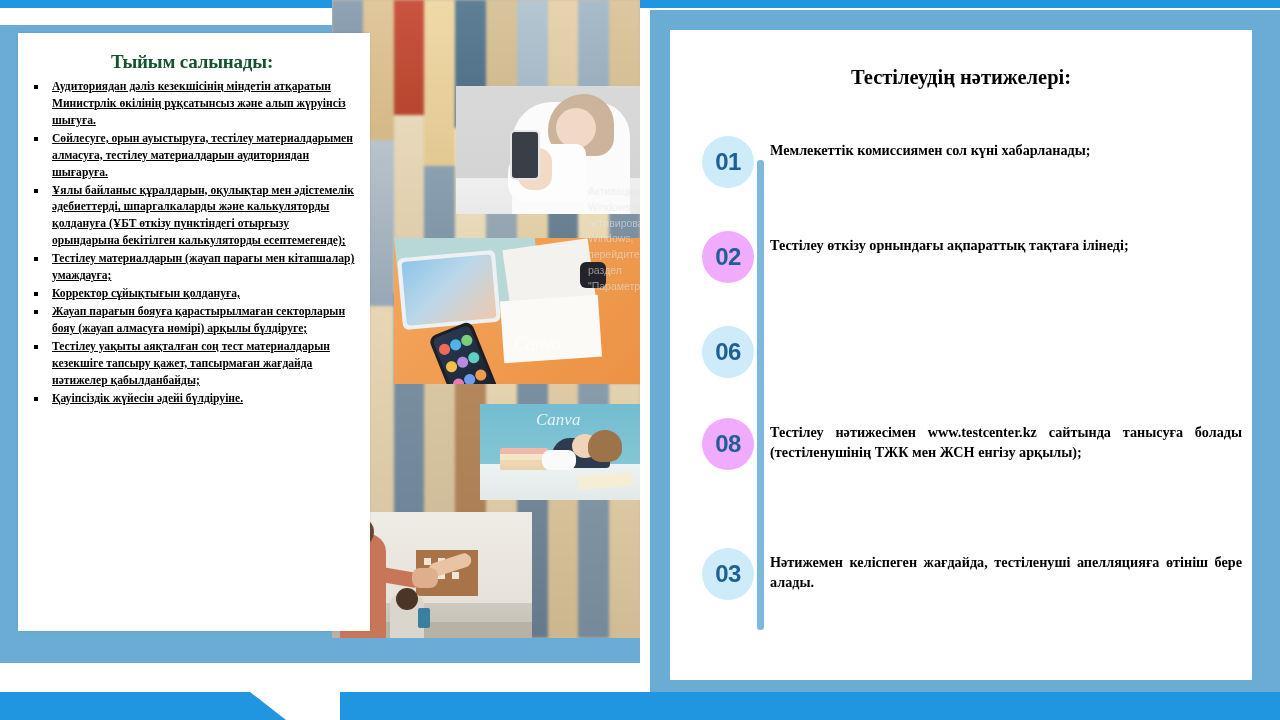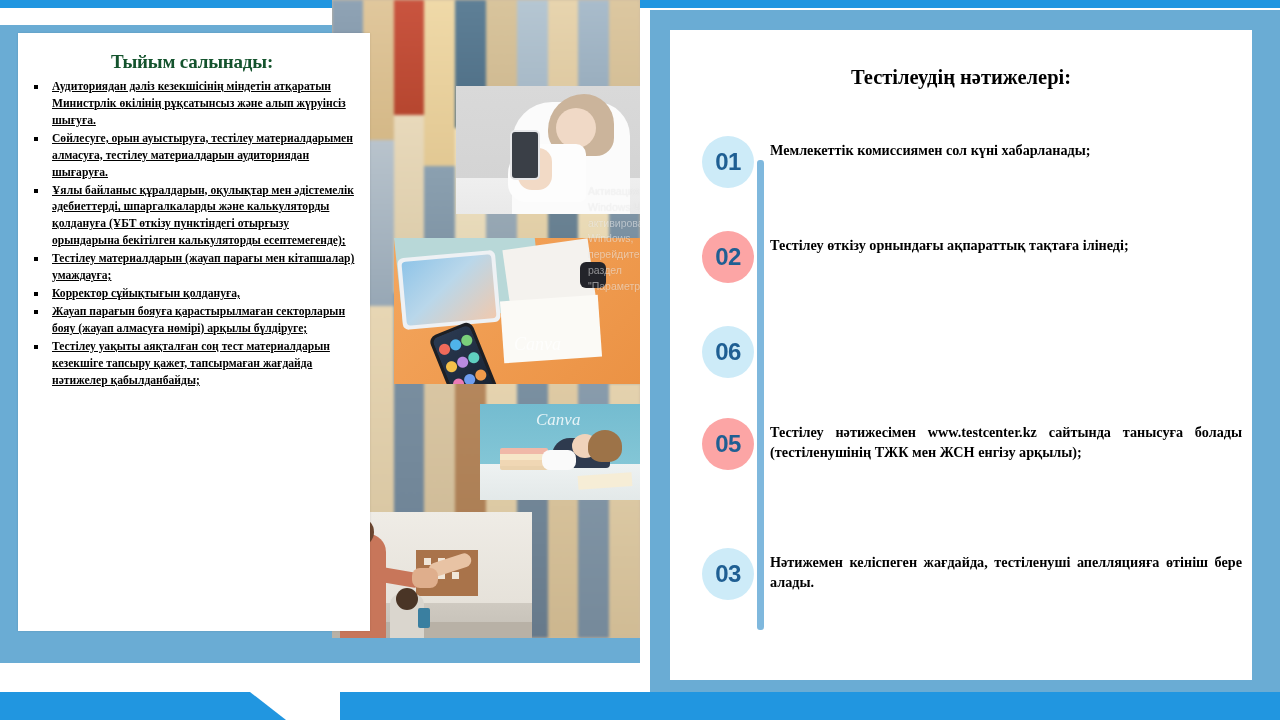--- a/index.html
+++ b/index.html
@@ -176,21 +176,21 @@
     position:absolute;left:0;display:flex;align-items:flex-start;width:540px;
   }
   .circle{
     width:52px;height:52px;border-radius:50%;
     display:flex;align-items:center;justify-content:center;
     font-family:"Liberation Sans",sans-serif;
     font-size:24px;font-weight:bold;color:#1f5f93;
     flex:0 0 52px;position:relative;z-index:2;letter-spacing:-.5px;
   }
   .circle.light{background:#cdebf8;}
-  .circle.dark{background:#fca5a5;}
+  .circle.dark{background:#f0abfc;}
   .step-text{
     margin-left:16px;
     font-size:14.2px;font-weight:bold;color:#000;line-height:1.42;
     flex:1 1 auto;padding-top:4px;
   }
   .step-text.justify{text-align:justify;}
   .step-text.indent{text-indent:10px;}
 </style>
 </head>
 <body>
@@ -278,20 +278,21 @@
   <div class="left-card">
     <div class="left-title">Тыйым салынады:</div>
     <ul class="rules" id="rules-list">
         <li><span class="bullet"></span><span>Аудиториядан дәліз кезекшісінің міндетін атқаратын Министрлік өкілінің рұқсатынсыз және алып жүруінсіз шығуға.</span></li>
         <li><span class="bullet"></span><span>Сөйлесуге, орын ауыстыруға, тестілеу материалдарымен алмасуға, тестілеу материалдарын аудиториядан шығаруға.</span></li>
         <li><span class="bullet"></span><span>Ұялы байланыс құралдарын, оқулықтар мен әдістемелік әдебиеттерді, шпаргалкаларды және калькуляторды қолдануға (ҰБТ өткізу пунктіндегі отырғызу орындарына бекітілген калькуляторды есептемегенде);</span></li>
         <li><span class="bullet"></span><span>Тестілеу материалдарын (жауап парағы мен кітапшалар) умаждауға;</span></li>
         <li><span class="bullet"></span><span>Корректор сұйықтығын қолдануға,</span></li>
         <li><span class="bullet"></span><span>Жауап парағын бояуға қарастырылмаған секторларын бояу (жауап алмасуға нөмірі) арқылы бүлдіруге;</span></li>
         <li><span class="bullet"></span><span>Тестілеу уақыты аяқталған соң тест материалдарын кезекшіге тапсыру қажет, тапсырмаған жағдайда нәтижелер қабылданбайды;</span></li>
+        <li><span class="bullet"></span><span>Қауіпсіздік жүйесін әдейі бүлдіруіне.</span></li>
       </ul>
   </div>
 
   <div class="right-panel"></div>
 
   <div class="right-card">
     <div class="right-title">Тестілеудің нәтижелері:</div>
     <div class="timeline">
       <div class="spine"></div>
       <div id="steps-host">
@@ -300,21 +301,21 @@
             <div class="step-text">Мемлекеттік комиссиямен сол күні хабарланады;</div>
           </div>
           <div class="step" style="top: 113px;">
             <div class="circle dark">02</div>
             <div class="step-text">Тестілеу өткізу орнындағы ақпараттық тақтаға ілінеді;</div>
           </div>
           <div class="step" style="top: 208px;">
             <div class="circle light">06</div>
           </div>
           <div class="step" style="top: 300px;">
-            <div class="circle dark">05</div>
+            <div class="circle dark">08</div>
             <div class="step-text justify">Тестілеу нәтижесімен www.testcenter.kz сайтында танысуға болады (тестіленушінің ТЖК мен ЖСН енгізу арқылы);</div>
           </div>
           <div class="step" style="top: 430px;">
             <div class="circle light">03</div>
             <div class="step-text justify">Нәтижемен келіспеген жағдайда, тестіленуші апелляцияға өтініш бере алады.</div>
           </div>
         </div>
     </div>
   </div>
 

